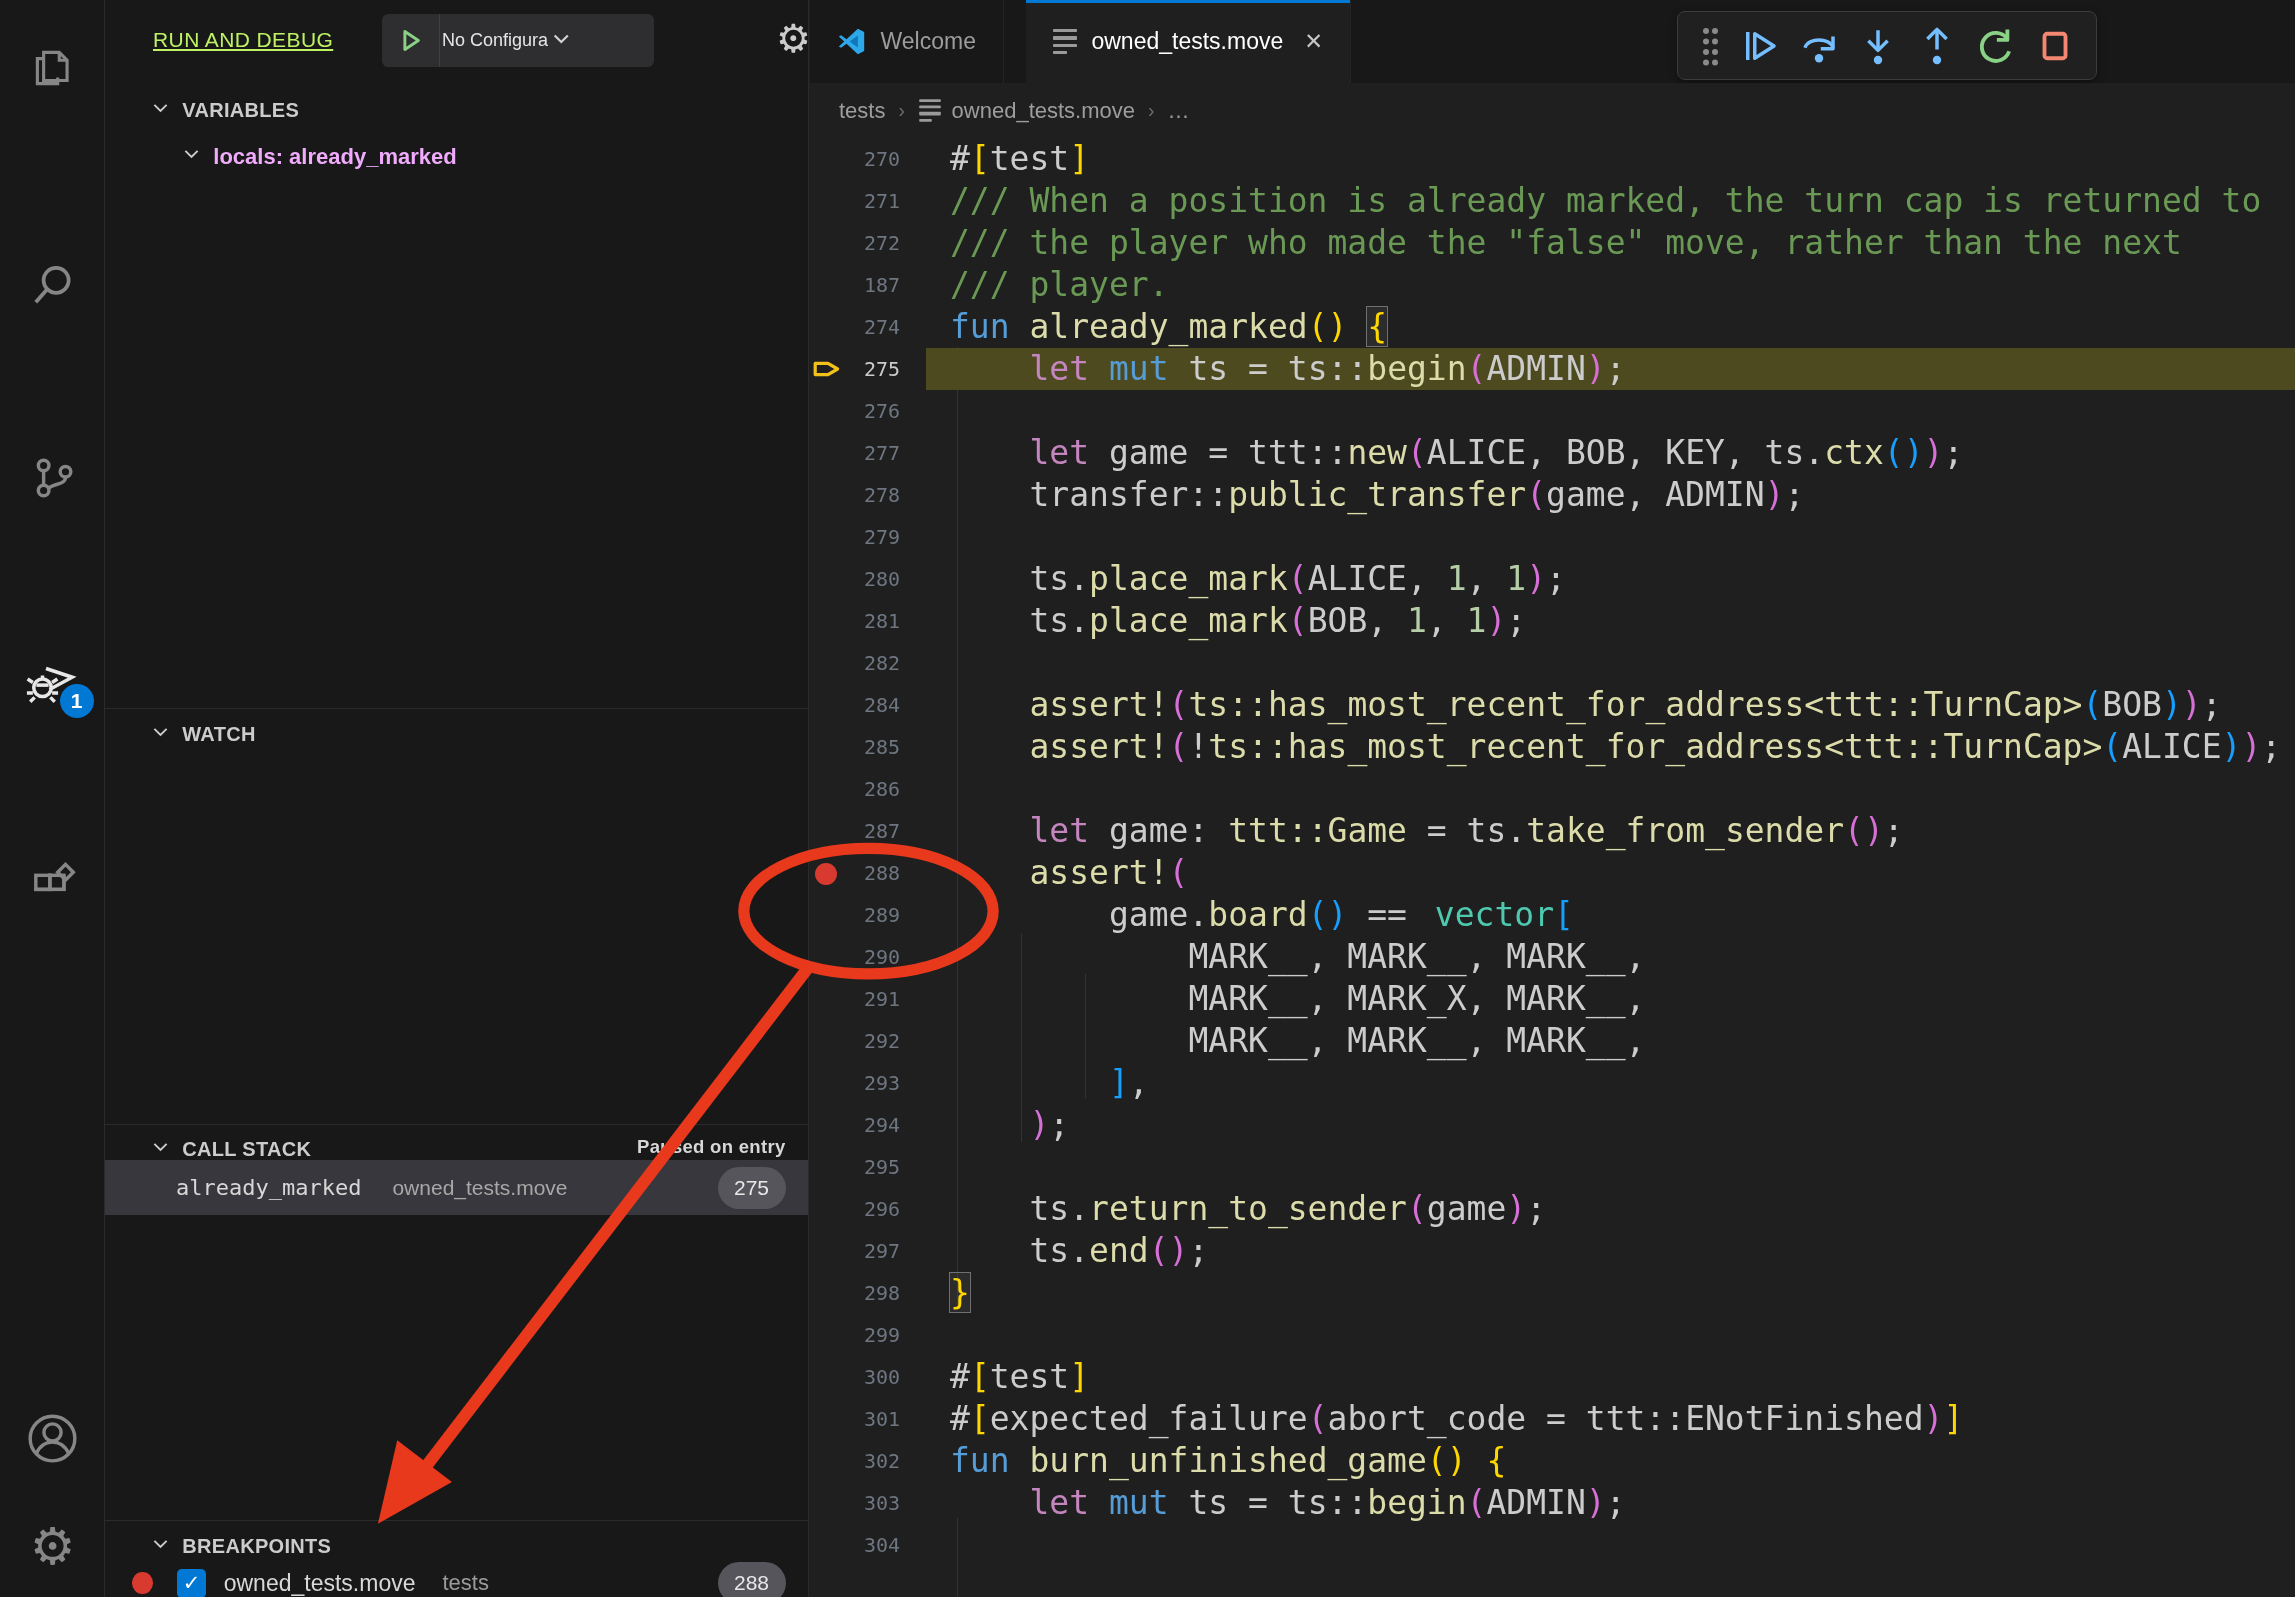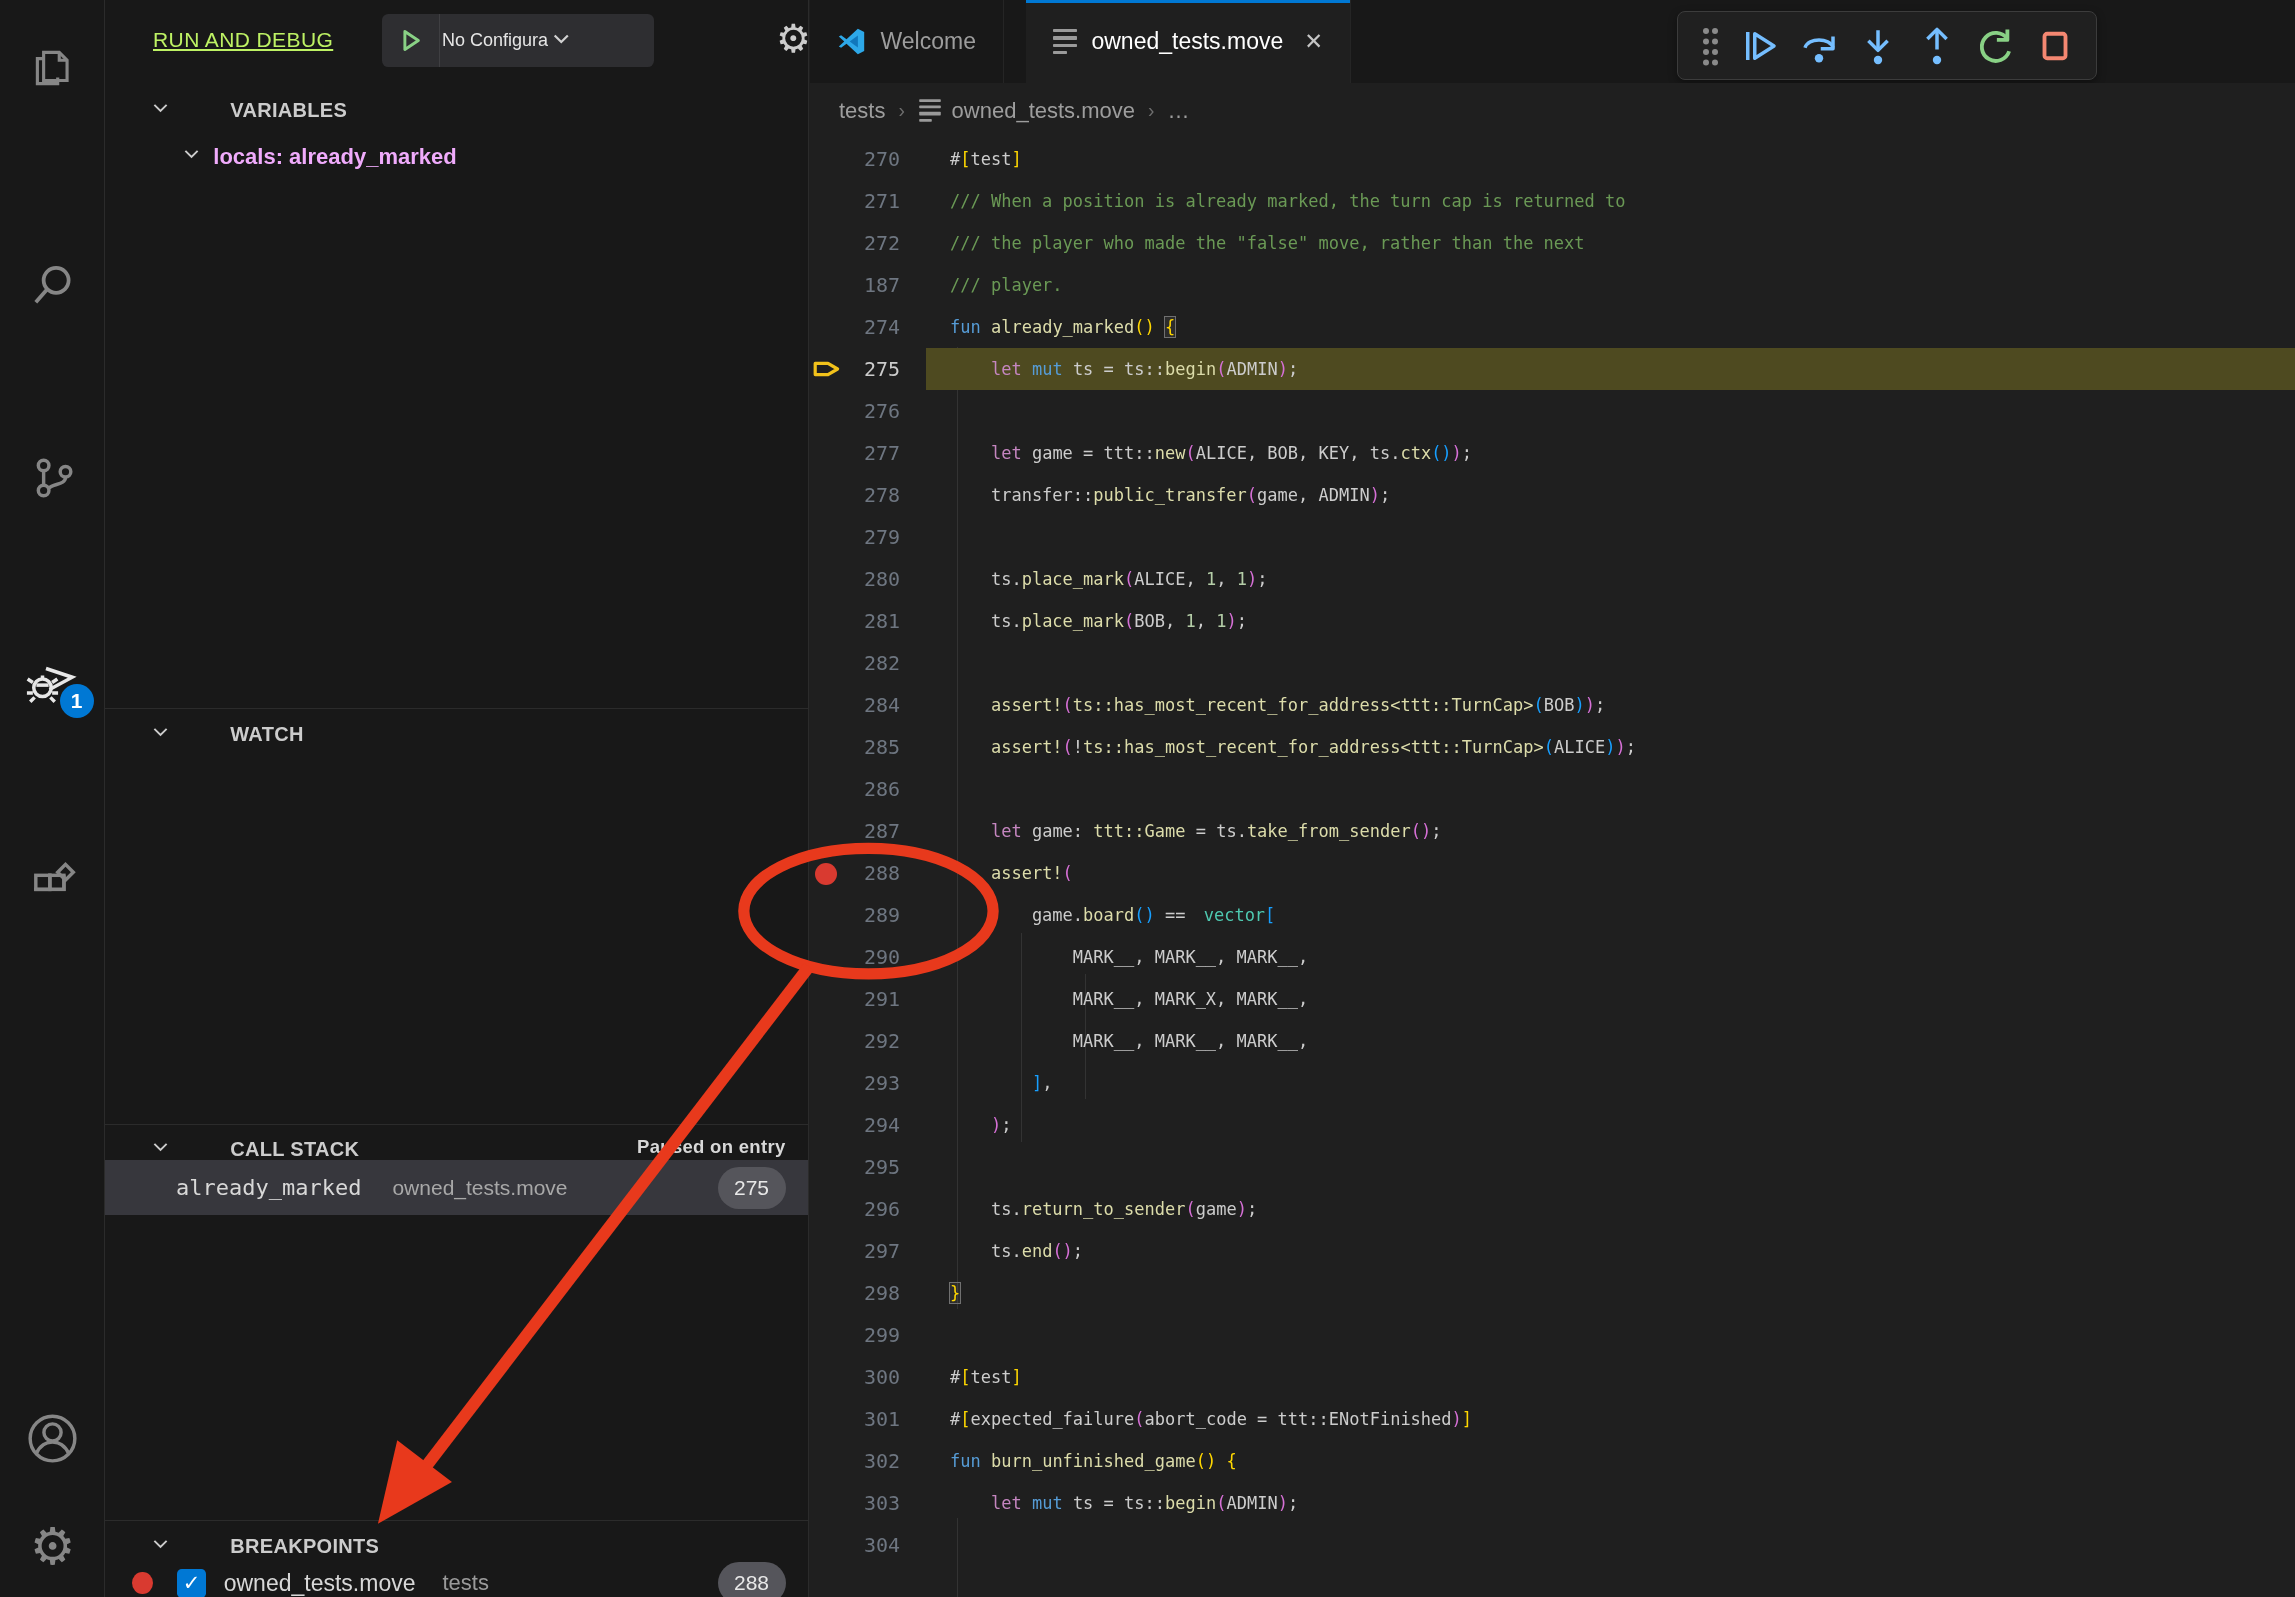--- a/index.html
+++ b/index.html
@@ -35,21 +35,21 @@
   .run-btn {
     position:absolute; left:277px; top:13.7px; height:53px; width:272px;
     background:#2e2e31; border-radius:6.4px; display:flex; align-items:center; overflow:hidden;
     cursor:pointer;
   }
   .run-btn .play-seg { width:58px; height:100%; display:flex; align-items:center; justify-content:center; border-right:0.8px solid #3f3f42; }
   .run-btn .cfg-label { font-size:18px; color:#e6e6e6; margin-left:2px; white-space:nowrap; overflow:hidden; max-width:153px;text-align:right; }
   .run-btn .chev { margin-left:1.6px; color:#d0d0d0; }
   .sb-gear { position:absolute; left:671px; top:19.3px; font-size:39px; color:#cccccc; cursor:pointer; font-family:"DejaVu Sans",sans-serif; line-height:1;}
   .sb-dots { position:absolute; left:730px; top:14.5px; font-size:32px; color:#cccccc; cursor:pointer; letter-spacing:1.6px;}
-  .sb-section-header { position:absolute; display:flex; align-items:center; font-weight:bold; font-size:20px; color:#cccccc; letter-spacing:0.3px;gap:48px; }
+  .sb-section-header { position:absolute; display:flex; align-items:center; font-weight:bold; font-size:20px; color:#cccccc; letter-spacing:0.3px; }
   .chevron { display:inline-block; margin-right:11.3px; color:#cccccc; }
   .sb-sep { position:absolute; left:0; width:100%; height:0; border-top:0.8px solid #2b2b2b; }
   .locals-row { position:absolute; left:76px; top:143px; display:flex; align-items:center; font-weight:bold; font-size:22px; color:#f0abfc; cursor:pointer;}
   .paused-badge { position:absolute; right:22.5px; top:0; font-weight:bold; font-size:18.5px; color:#d7d7d7; }
   .callstack-row {
     position:absolute; left:0; top:1160px; width:100%; height:55px;
     background:#37373d; display:flex; align-items:center; cursor:pointer;
   }
   .cs-fn { font-family:"DejaVu Sans Mono",monospace; font-size:22px; color:#d8d8d8; margin-left:71px; }
   .cs-file { font-size:21px; color:#a8a8a8; margin-left:31px; }
@@ -100,21 +100,21 @@
   .code-row.current::before {
     content:""; position:absolute; left:116px; right:0; top:0; bottom:0; background:#4e4a20;
   }
   .glyph-margin { position:absolute; left:0; top:0; width:37px; height:42px; cursor:pointer; }
   .bp-dot { position:absolute; left:4.8px; top:10.5px; width:22px; height:22px; border-radius:50%; background:#d93a30; }
   .cur-arrow { position:absolute; left:1.6px; top:8.8px; }
   .ln { position:absolute; left:27px; top:0; width:63px; height:42px; line-height:42px; text-align:right;
         font-family:"DejaVu Sans Mono",monospace; font-size:20px; color:#6e7681; }
   .code-row.current .ln { color:#cccccc; }
   .code-text { position:absolute; left:140px; top:0; height:42px; line-height:42px;
-    font-family:"DejaVu Sans Mono",monospace; font-size:17px; white-space:pre;text-align:center; }
+    font-family:"DejaVu Sans Mono",monospace; font-size:33px; white-space:pre;text-align:center; }
   .tk-t { color:#cccccc; } .tk-c { color:#6a9955; } .tk-k { color:#569cd6; }
   .tk-l { color:#c586c0; } .tk-f { color:#dcdcaa; } .tk-y { color:#4ec9b0;margin-left:8px; }
   .tk-n { color:#b5cea8; } .tk-g { color:#ffd700; } .tk-o { color:#d670d6; }
   .tk-u { color:#179fff; }
   .tk-x { color:#ffd700; outline:1.6px solid #707070; outline-offset:-0.8px; background:rgba(120,120,120,.15); }
   .indent-guide { position:absolute; width:0; border-left:0.8px solid #333333; }
   
   .overlay { position:absolute; left:0; top:0; width:2295px; height:1597px; pointer-events:none; z-index:50; }
 </style>
 </head>

